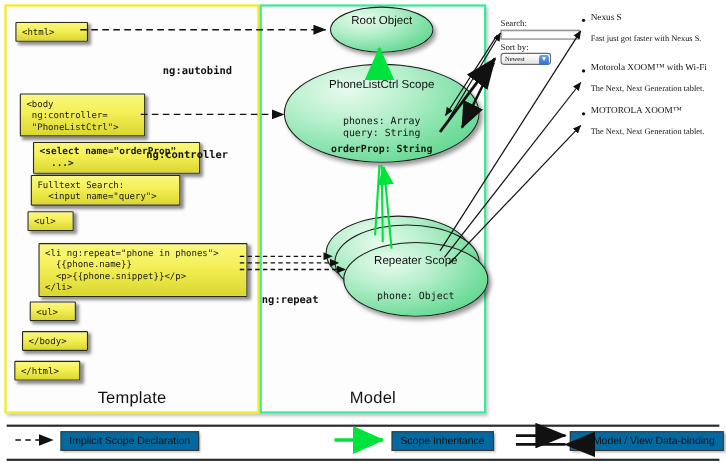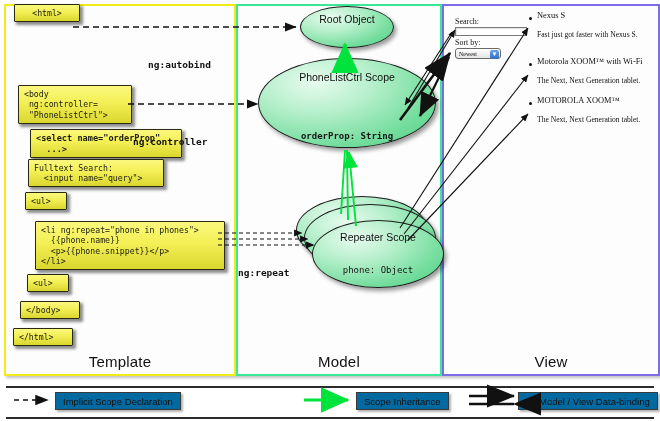--- a/index.html
+++ b/index.html
@@ -68,23 +68,20 @@
 <body>
 
 <div class="stage">
 
   <div class="col" id="col-template">
     <div class="col-label">Template</div>
   </div>
   <div class="col" id="col-model">
     <div class="col-label">Model</div>
   </div>
-  <div class="col" id="col-view">
-    <div class="col-label">View</div>
-  </div>
 
   <svg id="arrows-under">
     <defs>
       <marker id="ah-blk" markerWidth="9" markerHeight="7" refX="8.5" refY="3.5" orient="auto">
         <path d="M0,0 L9,3.5 L0,7 z" fill="#111"></path>
       </marker>
       <marker id="ah-blk-s" markerWidth="7" markerHeight="6" refX="6.6" refY="3" orient="auto">
         <path d="M0,0 L7,3 L0,6 z" fill="#111"></path>
       </marker>
       <marker id="ah-blk-f" markerWidth="11" markerHeight="9" refX="10.5" refY="4.5" orient="auto">
@@ -102,21 +99,21 @@
     <path d="M218,233 L302,233" stroke="#111" stroke-width="1.2" fill="none" stroke-dasharray="4,3" marker-end="url(#ah-blk-s)"></path>
     <path d="M218,239 L308,239" stroke="#111" stroke-width="1.2" fill="none" stroke-dasharray="4,3" marker-end="url(#ah-blk-s)"></path>
     <path d="M218,245 L314,245" stroke="#111" stroke-width="1.2" fill="none" stroke-dasharray="4,3" marker-end="url(#ah-blk-s)"></path>
 
     <path d="M345,62 L345,44" stroke="#00e23c" stroke-width="3.4" fill="none" marker-end="url(#ah-grn)"></path>
     <path d="M341,214 L345,150" stroke="#00e23c" stroke-width="1.9" fill="none"></path>
     <path d="M348,220 L347,150" stroke="#00e23c" stroke-width="1.9" fill="none"></path>
     <path d="M356,226 L349,152" stroke="#00e23c" stroke-width="1.9" fill="none" marker-end="url(#ah-grn)"></path>
   </svg>
 
-  <div class="ybox" style="left:14px;top:4px;width:54px;text-align:center;">&lt;html&gt;</div>
+  <div class="ybox" style="left:14px;top:20px;width:54px;">&lt;html&gt;</div>
 
   <div class="ybox" style="left:18px;top:85px;width:102px;">&lt;body
  ng:controller=
  "PhoneListCtrl"&gt;</div>
 
   <div class="ybox bold" style="left:30px;top:129px;width:140px;">&lt;select name="orderProp"
   ...&gt;</div>
 
   <div class="ybox" style="left:28px;top:159px;width:124px;">Fulltext Search:
   &lt;input name="query"&gt;</div>
@@ -139,20 +136,22 @@
   <div class="edge-lbl" style="left:238px;top:219px;">ng:repeat</div>
 
   <div class="ell" style="left:300px;top:6px;width:92px;height:40px;">
     <div class="ttl" style="top:6px;">Root
 Object</div>
   </div>
 
   <div class="ell" style="left:258px;top:58px;width:176px;height:88px;">
     <div class="ttl" style="top:12px;">PhoneListCtrl
 Scope</div>
+    <div class="props" style="top:47px;">phones: Array
+query: String</div>
     <div class="props" style="top:72px;font-weight:bold;">orderProp: String</div>
   </div>
 
   <div class="ell" style="left:296px;top:196px;width:130px;height:66px;"></div>
   <div class="ell" style="left:304px;top:204px;width:130px;height:66px;"></div>
   <div class="ell" style="left:312px;top:220px;width:130px;height:66px;">
     <div class="ttl" style="top:10px;">Repeater
 Scope</div>
     <div class="props" style="top:44px;">phone: Object</div>
   </div>

